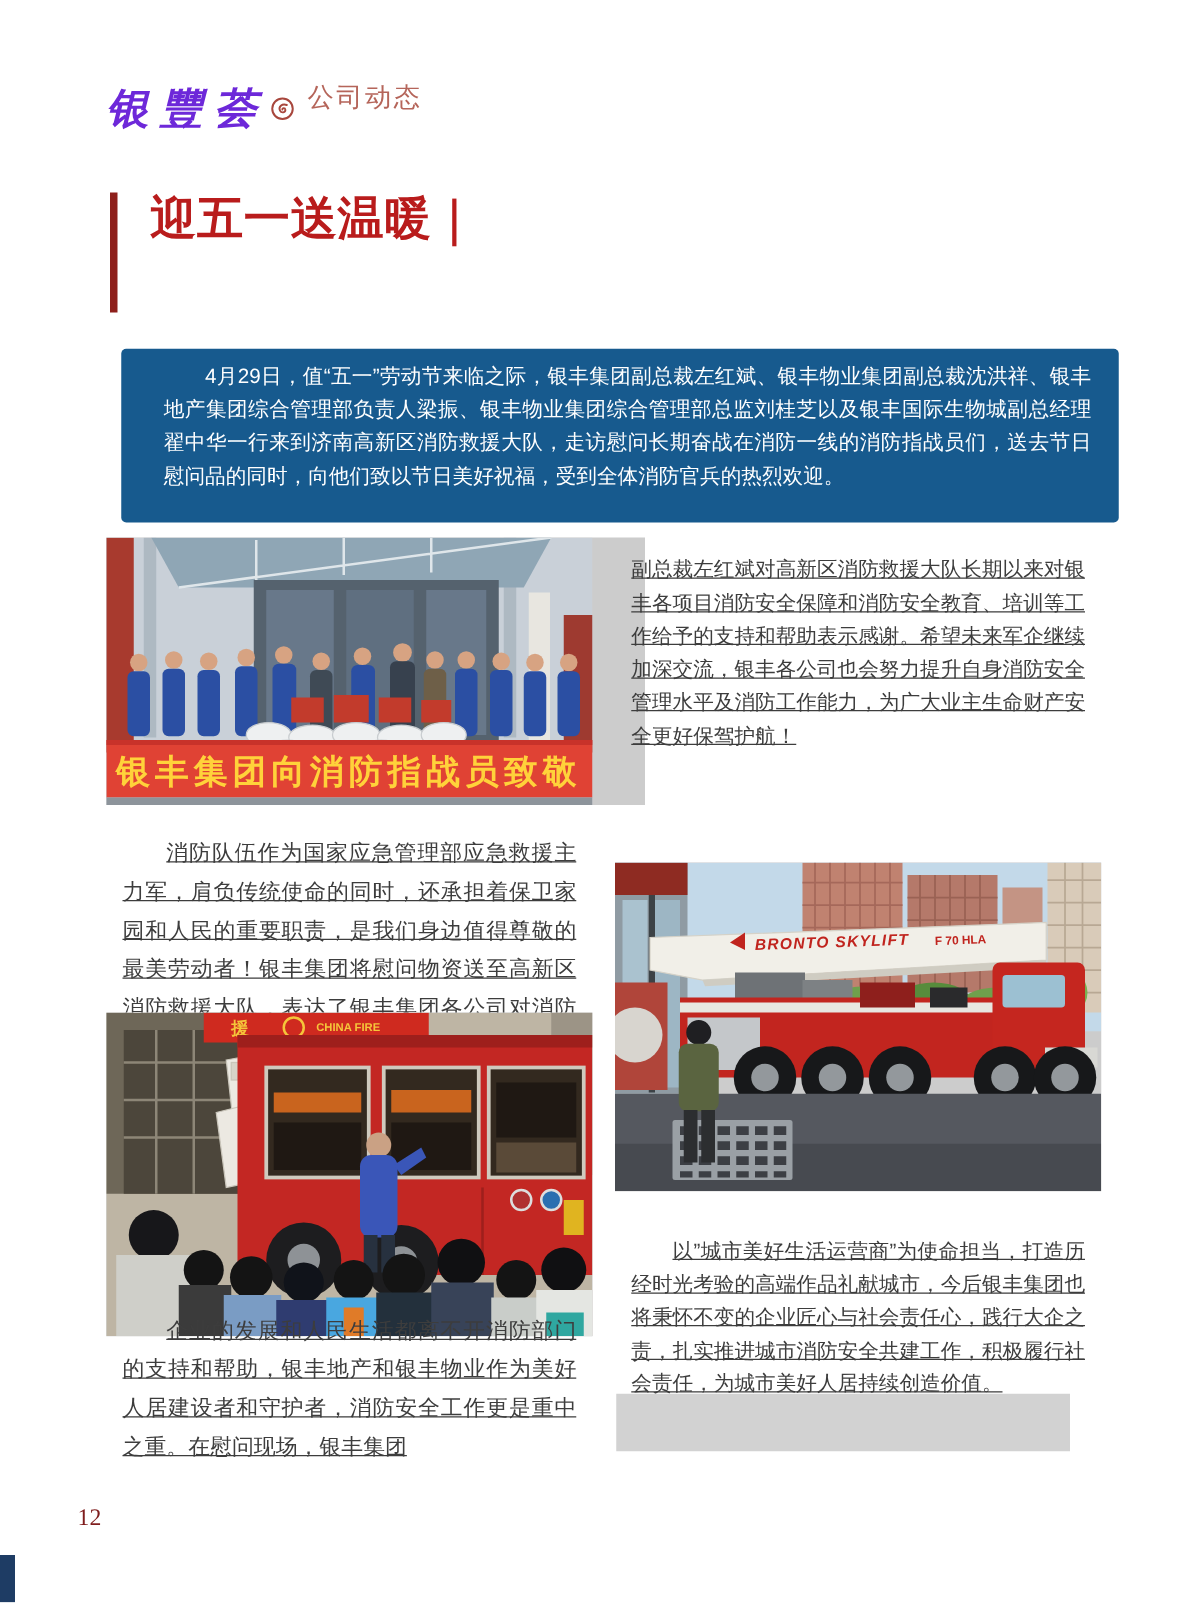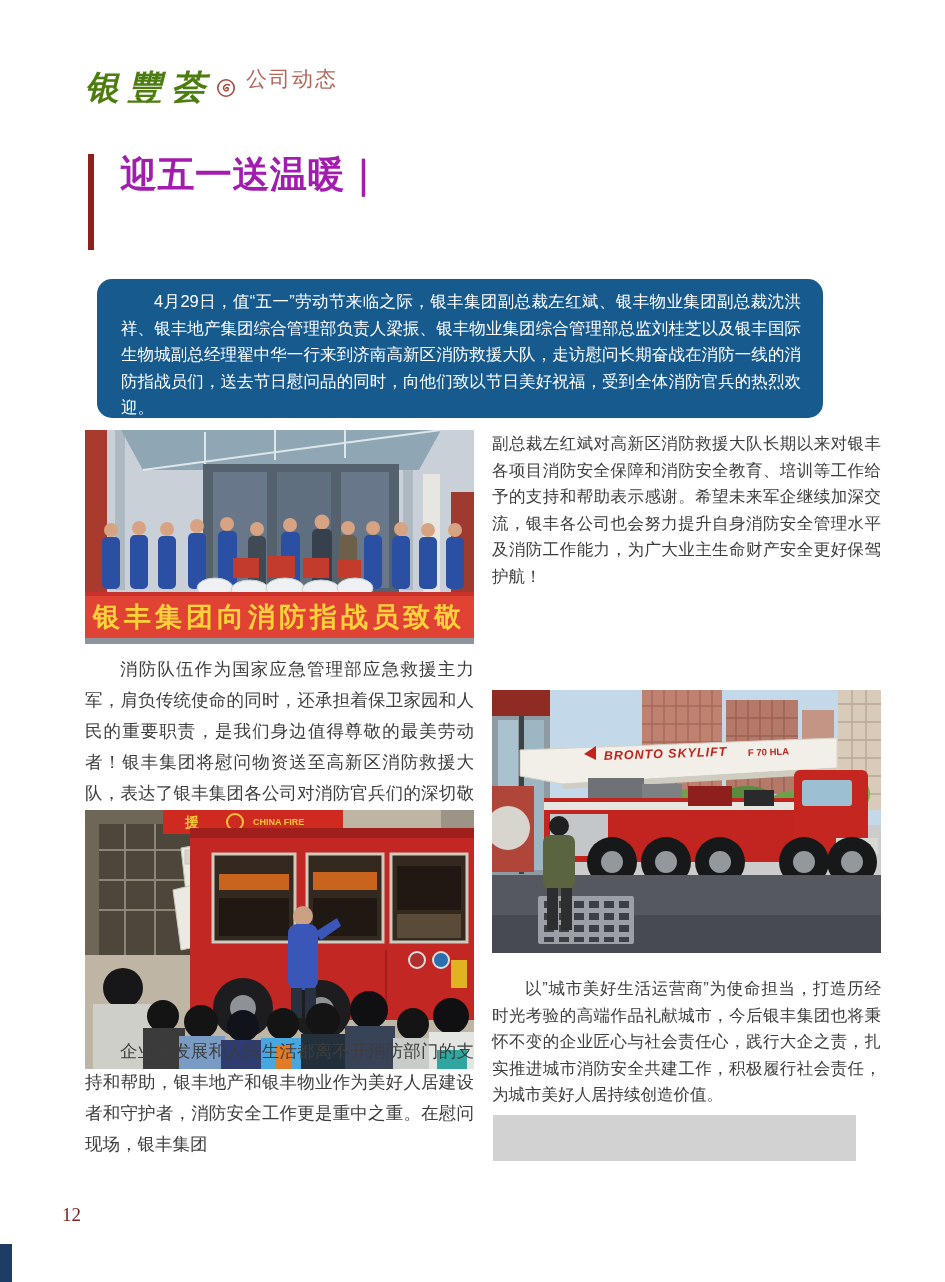--- a/index.html
+++ b/index.html
@@ -3,43 +3,43 @@
 <meta charset="utf-8">
 <style>
   html,body{margin:0;padding:0;background:#ffffff;}
   .page{
     position:relative;width:945px;height:1282px;background:#ffffff;overflow:hidden;
     font-family:"Liberation Sans",sans-serif;color:#3d3d3d;
   }
   
   .masthead{position:absolute;left:85px;top:68px;display:flex;align-items:flex-end;}
   .logo-script{font-family:"DejaVu Serif",serif;font-style:italic;font-weight:bold;
-    font-size:34px;color:#4d7c0f;letter-spacing:9px;line-height:1;}
+    font-size:34px;color:#6d28d9;letter-spacing:9px;line-height:1;}
   .swirl{margin:0 10px 2px 2px;}
   .section-label{font-size:21px;color:#b5655a;letter-spacing:2px;line-height:1;margin-bottom:15px;}
   
   .headline{position:absolute;left:88px;top:150px;display:flex;}
   .headline-bar{width:6px;height:96px;background:#8e1f1b;flex:none;margin-top:4px;}
-  .headline-text{margin-left:26px;font-size:37px;font-weight:bold;color:#a21caf;
+  .headline-text{margin-left:26px;font-size:37px;font-weight:bold;color:#b91c1c;
     line-height:50px;letter-spacing:0.5px;white-space:nowrap;}
   
-  .intro-box{position:absolute;left:97px;top:279px;width:726px;height:139px;
-    background:#175a8e;border-radius:15px;box-sizing:border-box;padding:9px 22px 0 24px;
+  .intro-box{position:absolute;left:97px;top:279px;width:798px;height:139px;
+    background:#175a8e;border-radius:4px;box-sizing:border-box;padding:9px 22px 0 34px;
     color:#ffffff;font-size:16.5px;line-height:26.5px;text-align:justify;overflow:hidden;}
   .intro-box p{margin:0;text-indent:2em;}
   
   .para{position:absolute;text-align:justify;}
-  .para p{margin:0;text-indent:2em;}
+  .para p{margin:13px;text-indent:2em;text-decoration:underline;}
   .para p.noindent{text-indent:0;}
   .para-left{width:389px;left:85px;font-size:17.5px;line-height:31px;}
   .para-right{width:389px;left:492px;font-size:16.5px;line-height:26.5px;}
   
   .photo{position:absolute;overflow:hidden;background:#ccc;}
   .photo svg{display:block;}
-  #photo1{left:85px;top:430px;width:389px;height:214px;}
+  #photo1{left:85px;top:430px;width:431px;height:214px;}
   #photo2{left:85px;top:810px;width:389px;height:259px;}
   #photo3{left:492px;top:690px;width:389px;height:263px;}
   
   .placeholder-gray{position:absolute;left:493px;top:1115px;width:363px;height:46px;background:#d2d2d2;}
   .page-number{position:absolute;left:62px;top:1204px;font-family:"Liberation Serif",serif;
     font-size:19px;color:#7f1d1d;}
   .corner-tab{position:absolute;left:0;bottom:0;width:12px;height:38px;background:#1e3c64;}
 </style>
 </head>
 <body>

